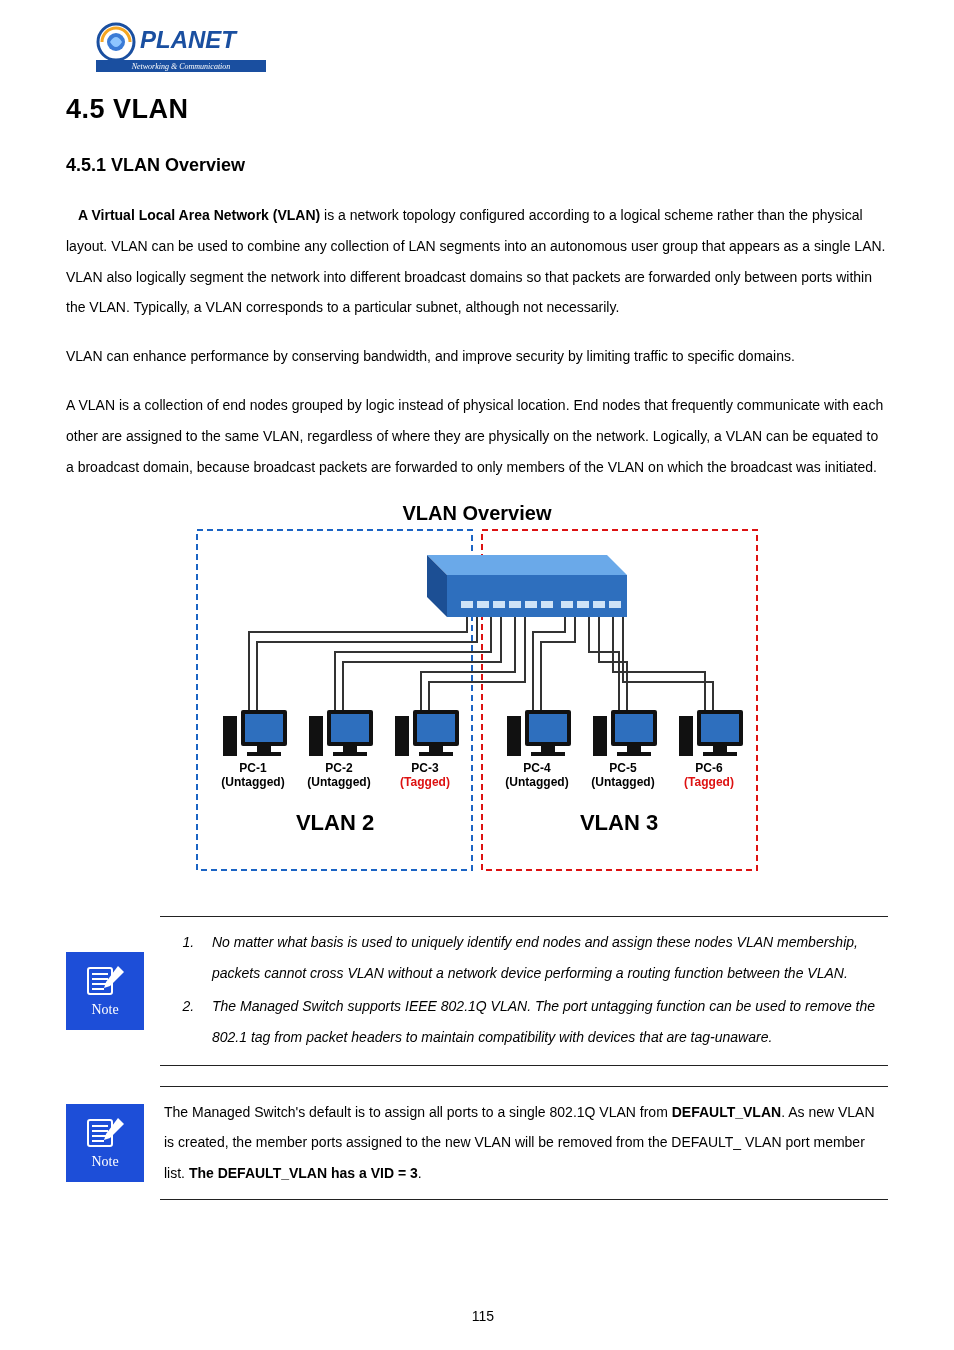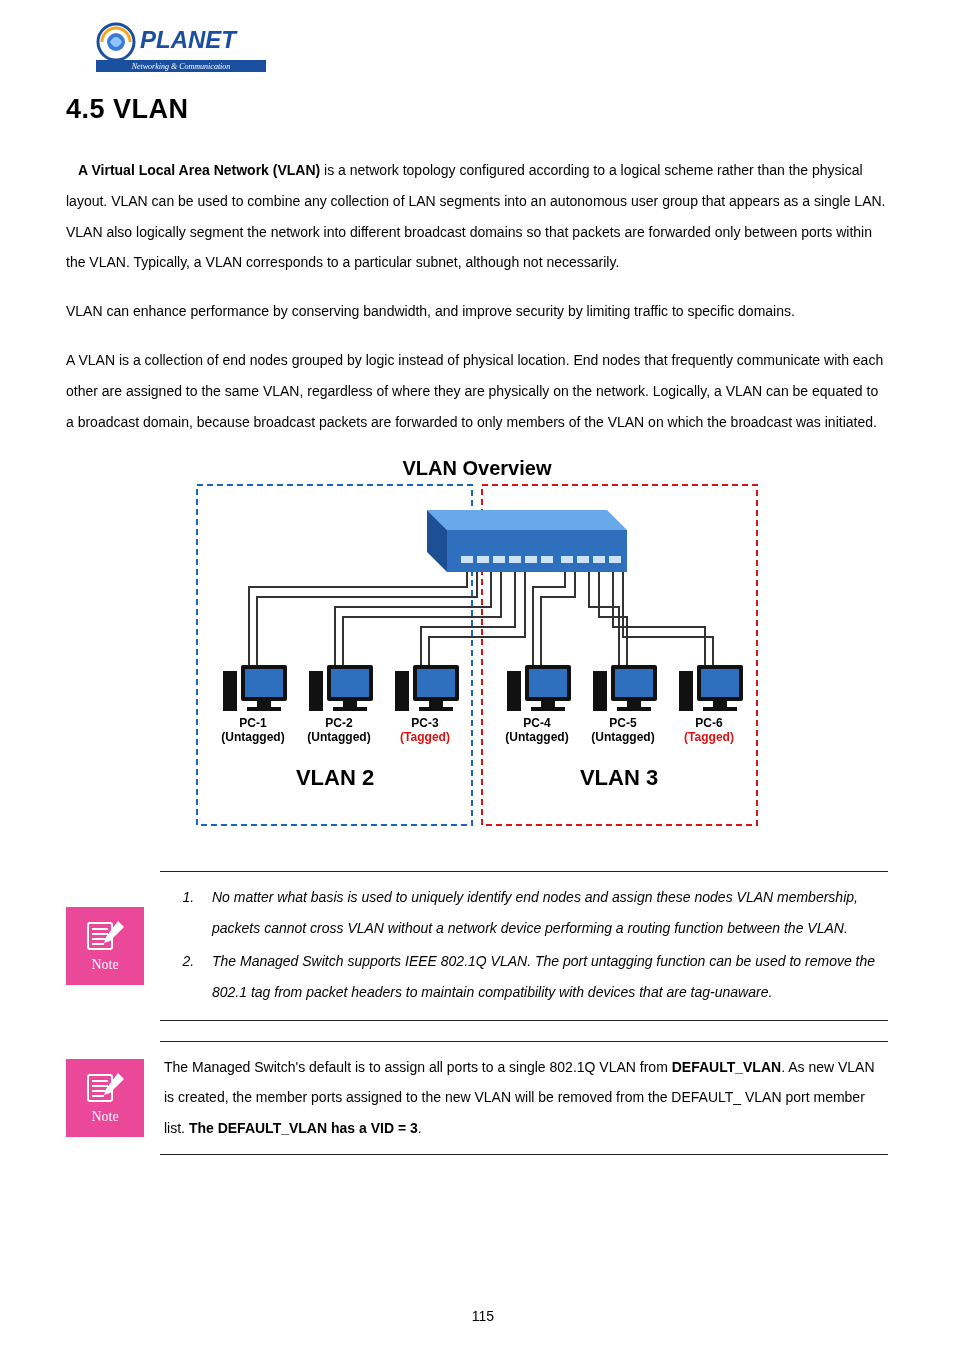--- a/index.html
+++ b/index.html
@@ -54,21 +54,21 @@
     width: 78px;
     flex: 0 0 78px;
     display: flex;
     flex-direction: column;
     align-items: center;
     justify-content: center;
   }
   .note-badge-box {
     width: 78px;
     height: 78px;
-    background: #ec4899;
+    background: #1d4ed8;
     display: flex;
     flex-direction: column;
     align-items: center;
     justify-content: center;
     gap: 4px;
   }
   .note-badge-box svg { display: block; }
   .note-badge-label {
     color: #fff;
     font-size: 14px;
@@ -113,20 +113,21 @@
       <path d="M6 24 A14 14 0 0 1 34 24" fill="none" stroke="#f5a623" stroke-width="3"></path>
       <circle cx="20" cy="24" r="9" fill="#3b7bd6"></circle>
       <path d="M14 24 Q20 14 26 24 Q20 34 14 24 Z" fill="#8fc6ff"></path>
       <text x="44" y="30" font-family="Arial Black, Arial" font-size="24" font-weight="900" font-style="italic" fill="#1a4fa0">PLANET</text>
       <rect x="0" y="42" width="170" height="12" fill="#1a4fa0"></rect>
       <text x="85" y="51" text-anchor="middle" font-family="Georgia, serif" font-size="8" font-style="italic" fill="#fff">Networking &amp; Communication</text>
     </svg>
   </div>
 
   <h1 class="section-title">4.5 VLAN</h1>
+  <h2 class="subsection-title">4.5.1 VLAN Overview</h2>
 
   <p class="body">
     <span class="bold">A Virtual Local Area Network (VLAN)</span><span> is a network topology configured according to a logical scheme rather than the physical layout. VLAN can be used to combine any collection of LAN segments into an autonomous user group that appears as a single LAN. VLAN also logically segment the network into different broadcast domains so that packets are forwarded only between ports within the VLAN. Typically, a VLAN corresponds to a particular subnet, although not necessarily.</span>
   </p>
   <p class="body">VLAN can enhance performance by conserving bandwidth, and improve security by limiting traffic to specific domains.</p>
   <p class="body">A VLAN is a collection of end nodes grouped by logic instead of physical location. End nodes that frequently communicate with each other are assigned to the same VLAN, regardless of where they are physically on the network. Logically, a VLAN can be equated to a broadcast domain, because broadcast packets are forwarded to only members of the VLAN on which the broadcast was initiated.</p>
 
   <div class="diagram-wrap">
     <svg width="600" height="380" viewBox="0 0 600 380">
 

